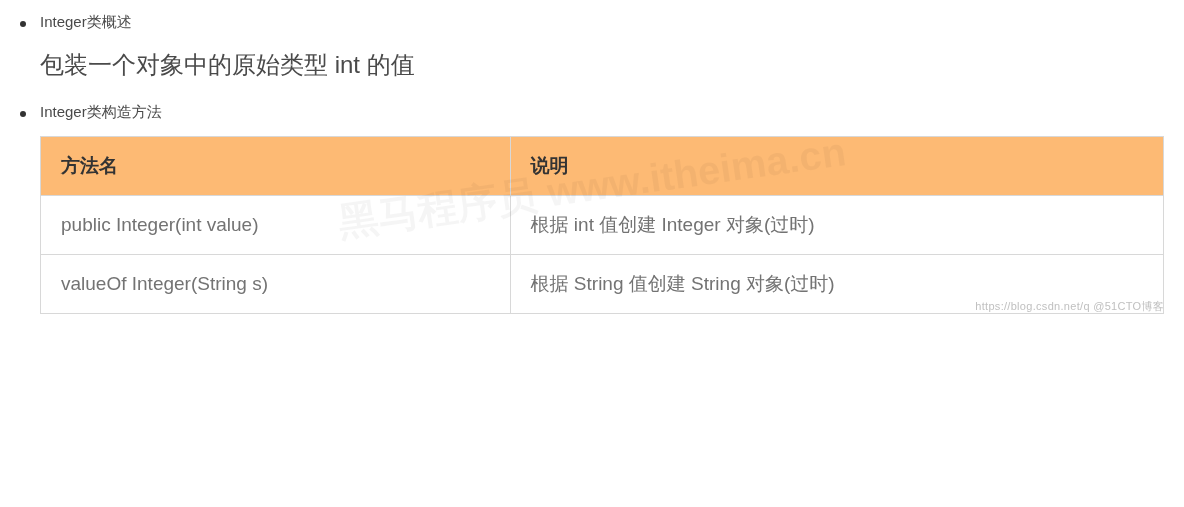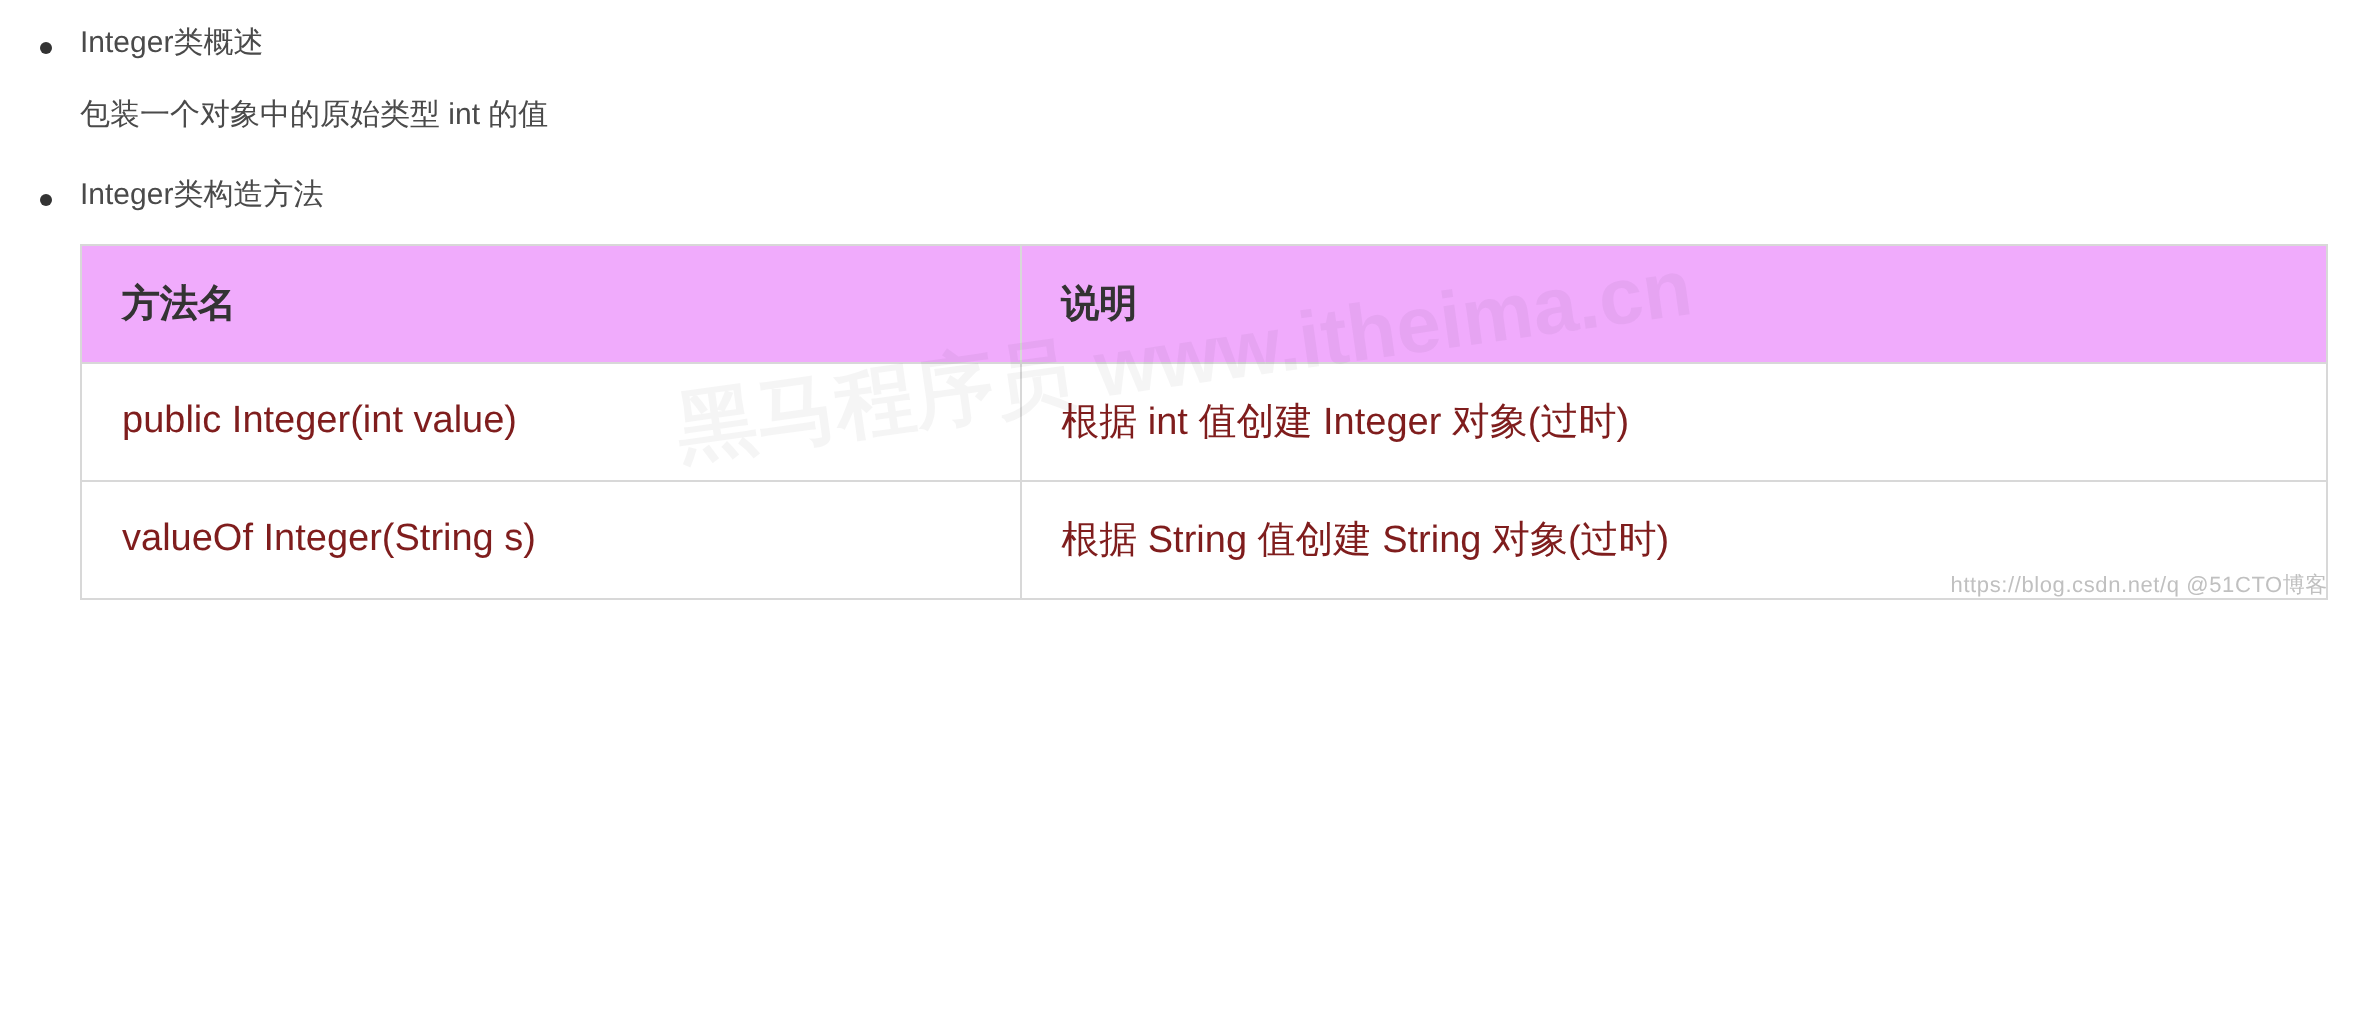--- a/index.html
+++ b/index.html
@@ -34,42 +34,42 @@
       background: #333;
       border-radius: 50%;
     }
     .bullet-title {
       font-size: 15px;
       color: #4a4a4a;
       line-height: 1.6;
       margin-bottom: 12px;
     }
     .bullet-desc {
-      font-size: 15px;
+      font-size: 24px;
       color: #4a4a4a;
       line-height: 1.6;
       margin-bottom: 16px;
     }
     table {
       border-collapse: collapse;
       width: calc(100% - 0px);
       margin-top: 12px;
       margin-bottom: 0;
     }
     th, td {
       border: 1px solid #d8d8d8;
       padding: 16px 20px;
       text-align: left;
       font-size: 19px;
-      color: #7f1d1d;
+      color: #737373;
       vertical-align: middle;
     }
     th {
       font-weight: 700;
-      background: #f0abfc;
+      background: #fdba74;
       color: #333;
       font-family: Liberation Serif, serif;
     }
     td {
       font-weight: 400;
     }
     .watermark-bottom {
       position: absolute;
       bottom: 8px;
       right: 20px;

